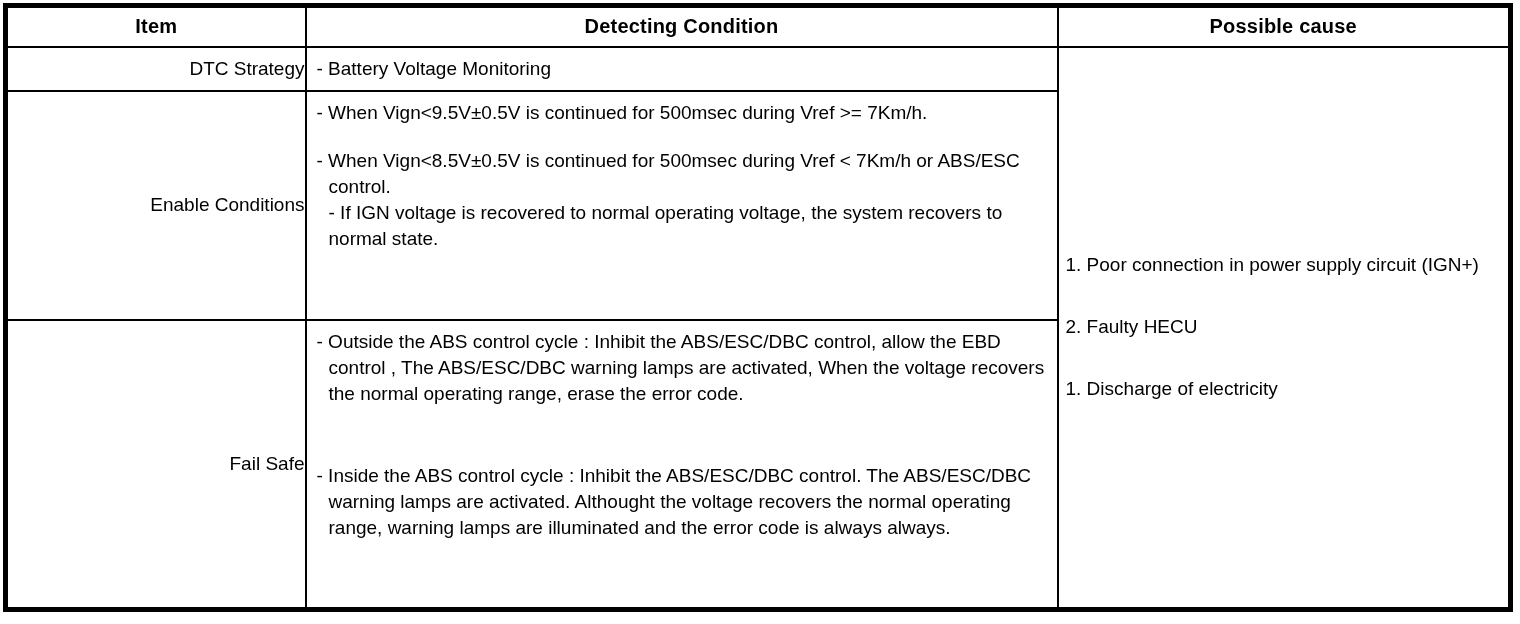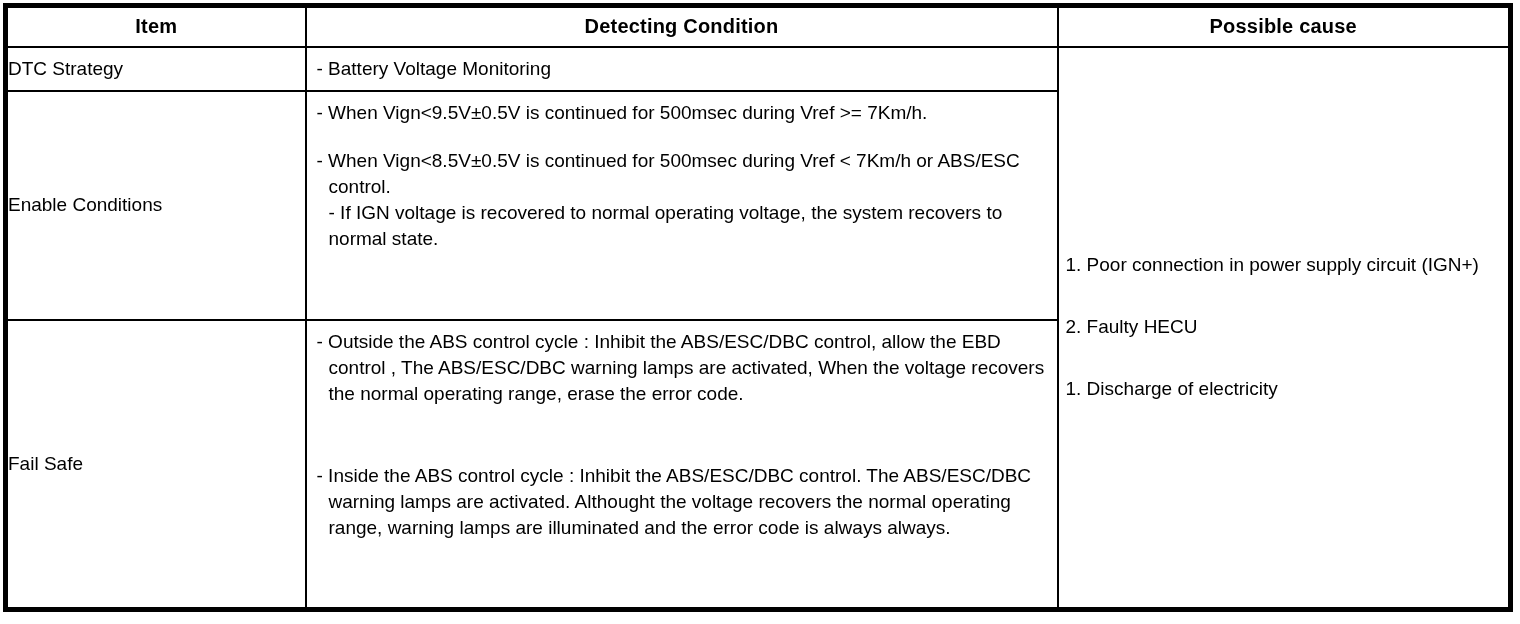--- a/index.html
+++ b/index.html
@@ -40,21 +40,21 @@
   tr.row-enable { height: 229px; }
   tr.row-fail { height: 290px; }
   th {
     font-size: 20px;
     font-weight: bold;
     text-align: center;
     letter-spacing: 0.2px;
   }
   td.item-cell {
     font-size: 19px;
-    text-align: left;
+    text-align: right;
     vertical-align: middle;
   }
   td.cond-cell {
     font-size: 19px;
     line-height: 26px;
     text-align: left;
     padding: 6px 8px 6px 10px;
   }
   td.cond-cell.top { vertical-align: top; padding-top: 8px; }
   td.cond-cell.mid { vertical-align: middle; }

